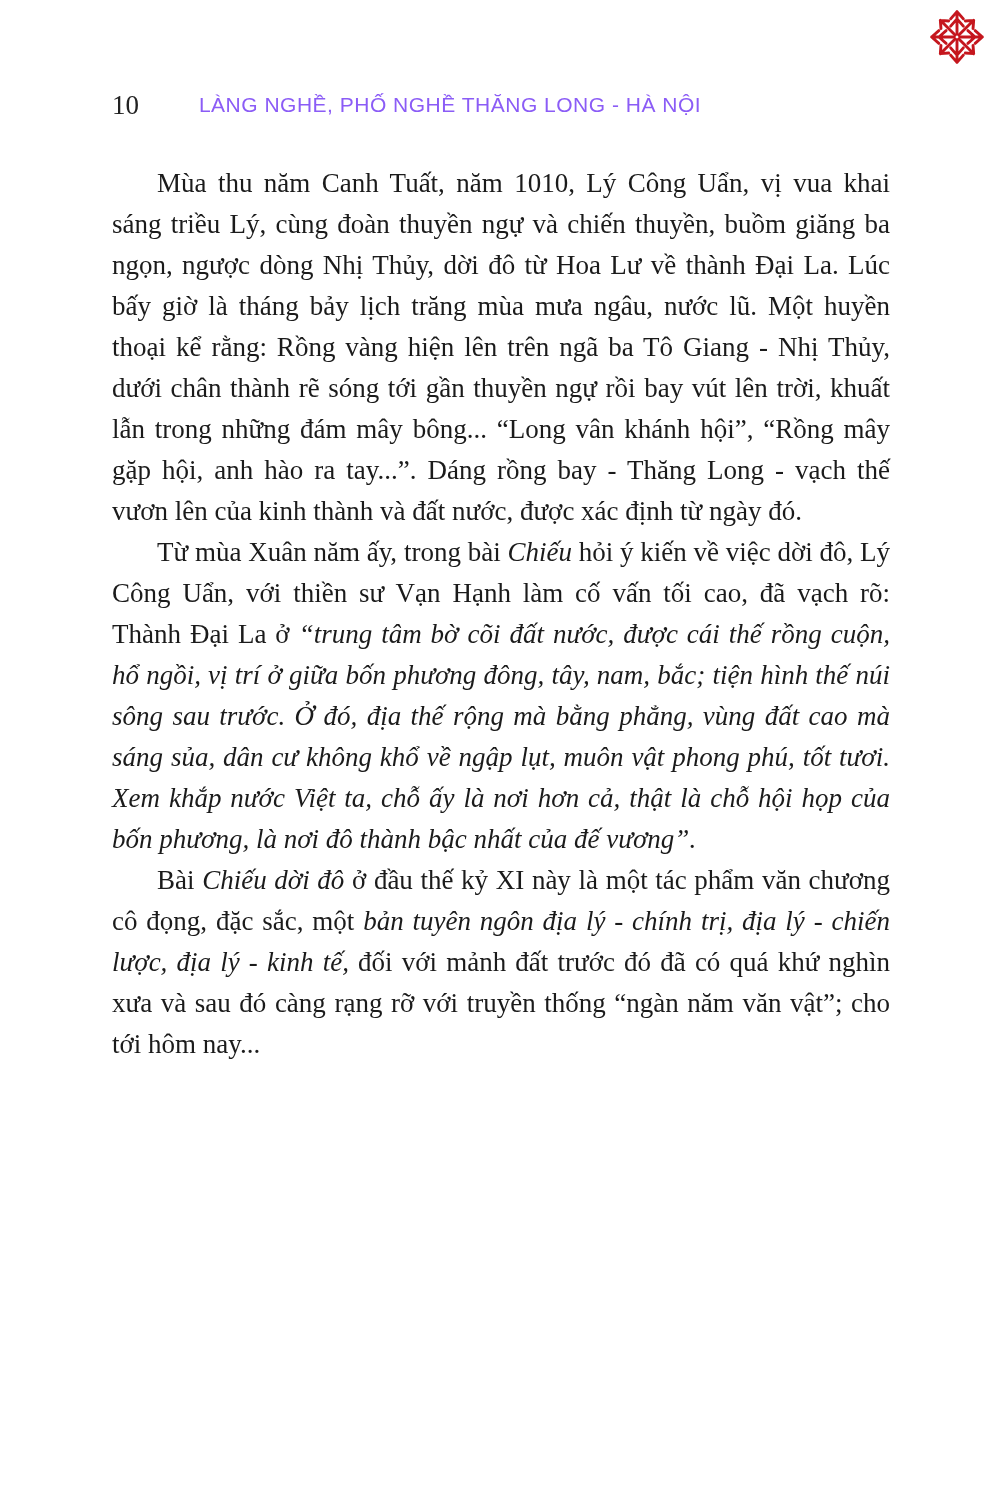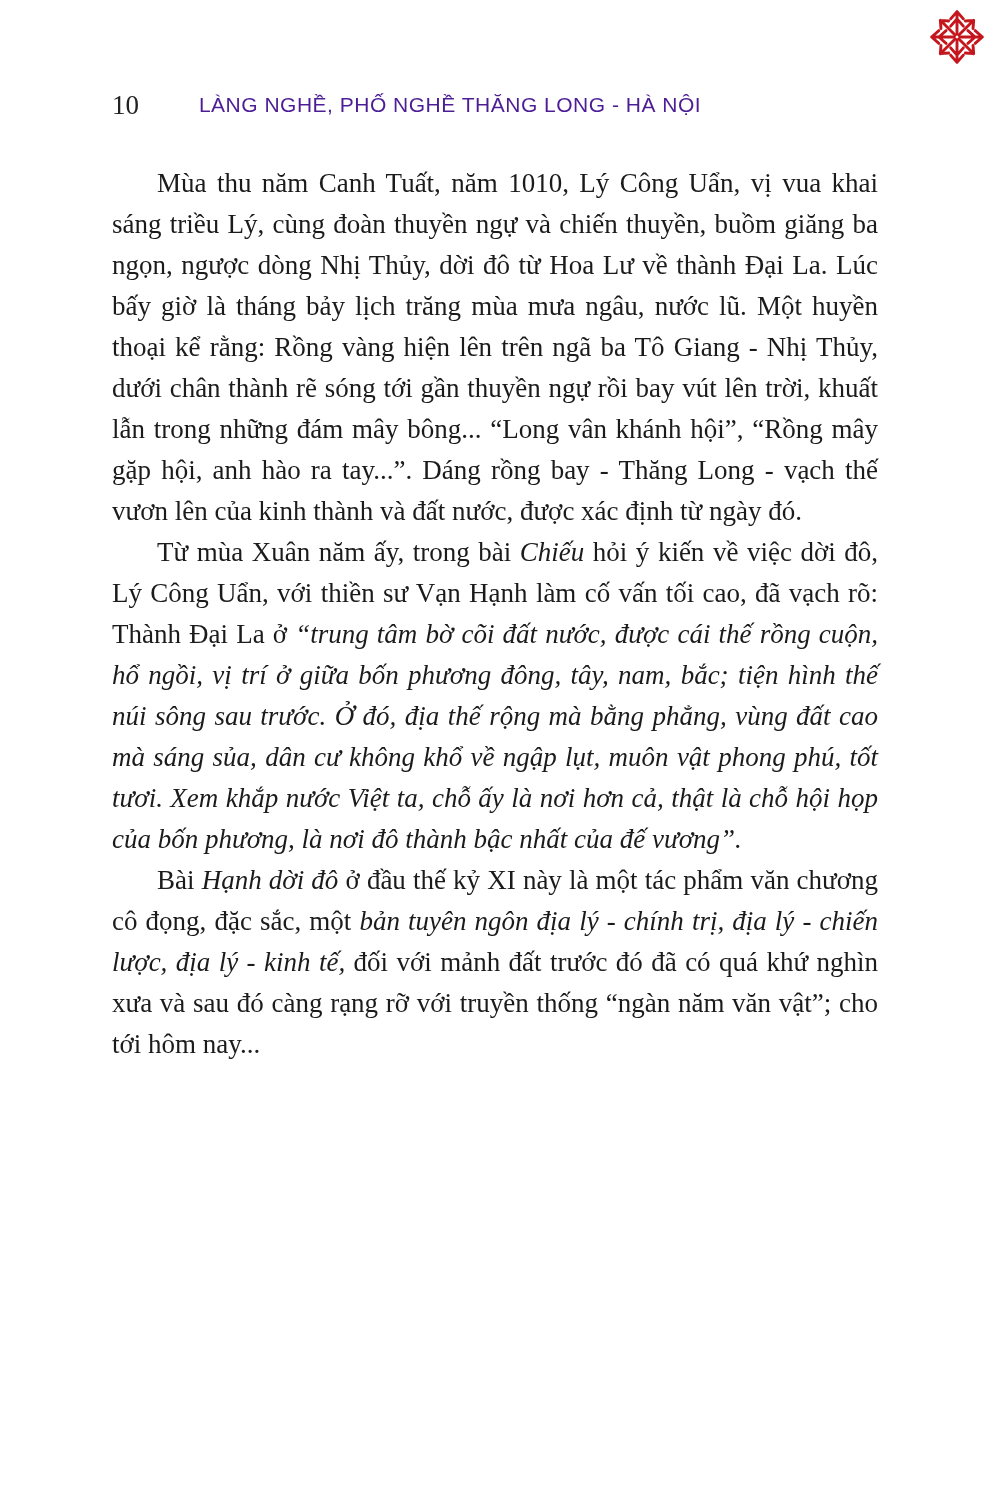--- a/index.html
+++ b/index.html
@@ -25,27 +25,27 @@
   .page-number{
     position:absolute;left:112px;top:0;
     font-size:27px;color:#222;
   }
   .running-title{
     position:absolute;left:150px;right:250px;top:3px;
     text-align:center;
     font-family:"Liberation Sans", sans-serif;
     font-size:21px;
     letter-spacing:0.5px;
-    color:#4c1d95;
+    color:#8b5cf6;
     white-space:nowrap;
   }
 
   
   .body-text{
-    position:absolute;top:163px;left:112px;right:122px;
+    position:absolute;top:163px;left:112px;right:110px;
     text-align:justify;
   }
   .body-text p{
     margin:0;
     text-indent:45px;
     font-size:27px;
     line-height:41px;
   }
   .it{font-style:italic;margin-top:11px;}
   .bi{font-style:italic;font-weight:normal;}
@@ -76,18 +76,18 @@
     <span class="page-number">10</span>
     <span class="running-title">LÀNG NGHỀ, PHỐ NGHỀ THĂNG LONG - HÀ NỘI</span>
   </header>
 
   <main class="body-text">
 
     <p><span>Mùa thu năm Canh Tuất, năm 1010, Lý Công Uẩn, vị vua khai sáng triều Lý, cùng đoàn thuyền ngự và chiến thuyền, buồm giăng ba ngọn, ngược dòng Nhị Thủy, dời đô từ Hoa Lư về thành Đại La. Lúc bấy giờ là tháng bảy lịch trăng mùa mưa ngâu, nước lũ. Một huyền thoại kể rằng: Rồng vàng hiện lên trên ngã ba Tô Giang - Nhị Thủy, dưới chân thành rẽ sóng tới gần thuyền ngự rồi bay vút lên trời, khuất lẫn trong những đám mây bông... “Long vân khánh hội”, “Rồng mây gặp hội, anh hào ra tay...”. Dáng rồng bay - Thăng Long - vạch thế vươn lên của kinh thành và đất nước, được xác định từ ngày đó.</span></p>
 
     <p><span>Từ mùa Xuân năm ấy, trong bài </span><span class="it">Chiếu</span><span> hỏi ý kiến về việc dời đô, Lý Công Uẩn, với thiền sư Vạn Hạnh làm cố vấn tối cao, đã vạch rõ: Thành Đại La ở </span><span class="bi">“trung tâm bờ cõi đất nước, được cái thế rồng cuộn, hổ ngồi, vị trí ở giữa bốn phương đông, tây, nam, bắc; tiện hình thế núi sông sau trước. Ở đó, địa thế rộng mà bằng phẳng, vùng đất cao mà sáng sủa, dân cư không khổ về ngập lụt, muôn vật phong phú, tốt tươi. Xem khắp nước Việt ta, chỗ ấy là nơi hơn cả, thật là chỗ hội họp của bốn phương, là nơi đô thành bậc nhất của đế vương”.</span></p>
 
-    <p><span>Bài </span><span class="it">Hạnh dời đô</span><span> ở đầu thế kỷ XI này là một tác phẩm văn chương cô đọng, đặc sắc, một </span><span class="it">bản tuyên ngôn địa lý - chính trị, địa lý - chiến lược, địa lý - kinh tế,</span><span> đối với mảnh đất trước đó đã có quá khứ nghìn xưa và sau đó càng rạng rỡ với truyền thống “ngàn năm văn vật”; cho tới hôm nay...</span></p>
+    <p><span>Bài </span><span class="it">Chiếu dời đô</span><span> ở đầu thế kỷ XI này là một tác phẩm văn chương cô đọng, đặc sắc, một </span><span class="it">bản tuyên ngôn địa lý - chính trị, địa lý - chiến lược, địa lý - kinh tế,</span><span> đối với mảnh đất trước đó đã có quá khứ nghìn xưa và sau đó càng rạng rỡ với truyền thống “ngàn năm văn vật”; cho tới hôm nay...</span></p>
 
 
   </main>
 
 </div>
 
 </body></html>

